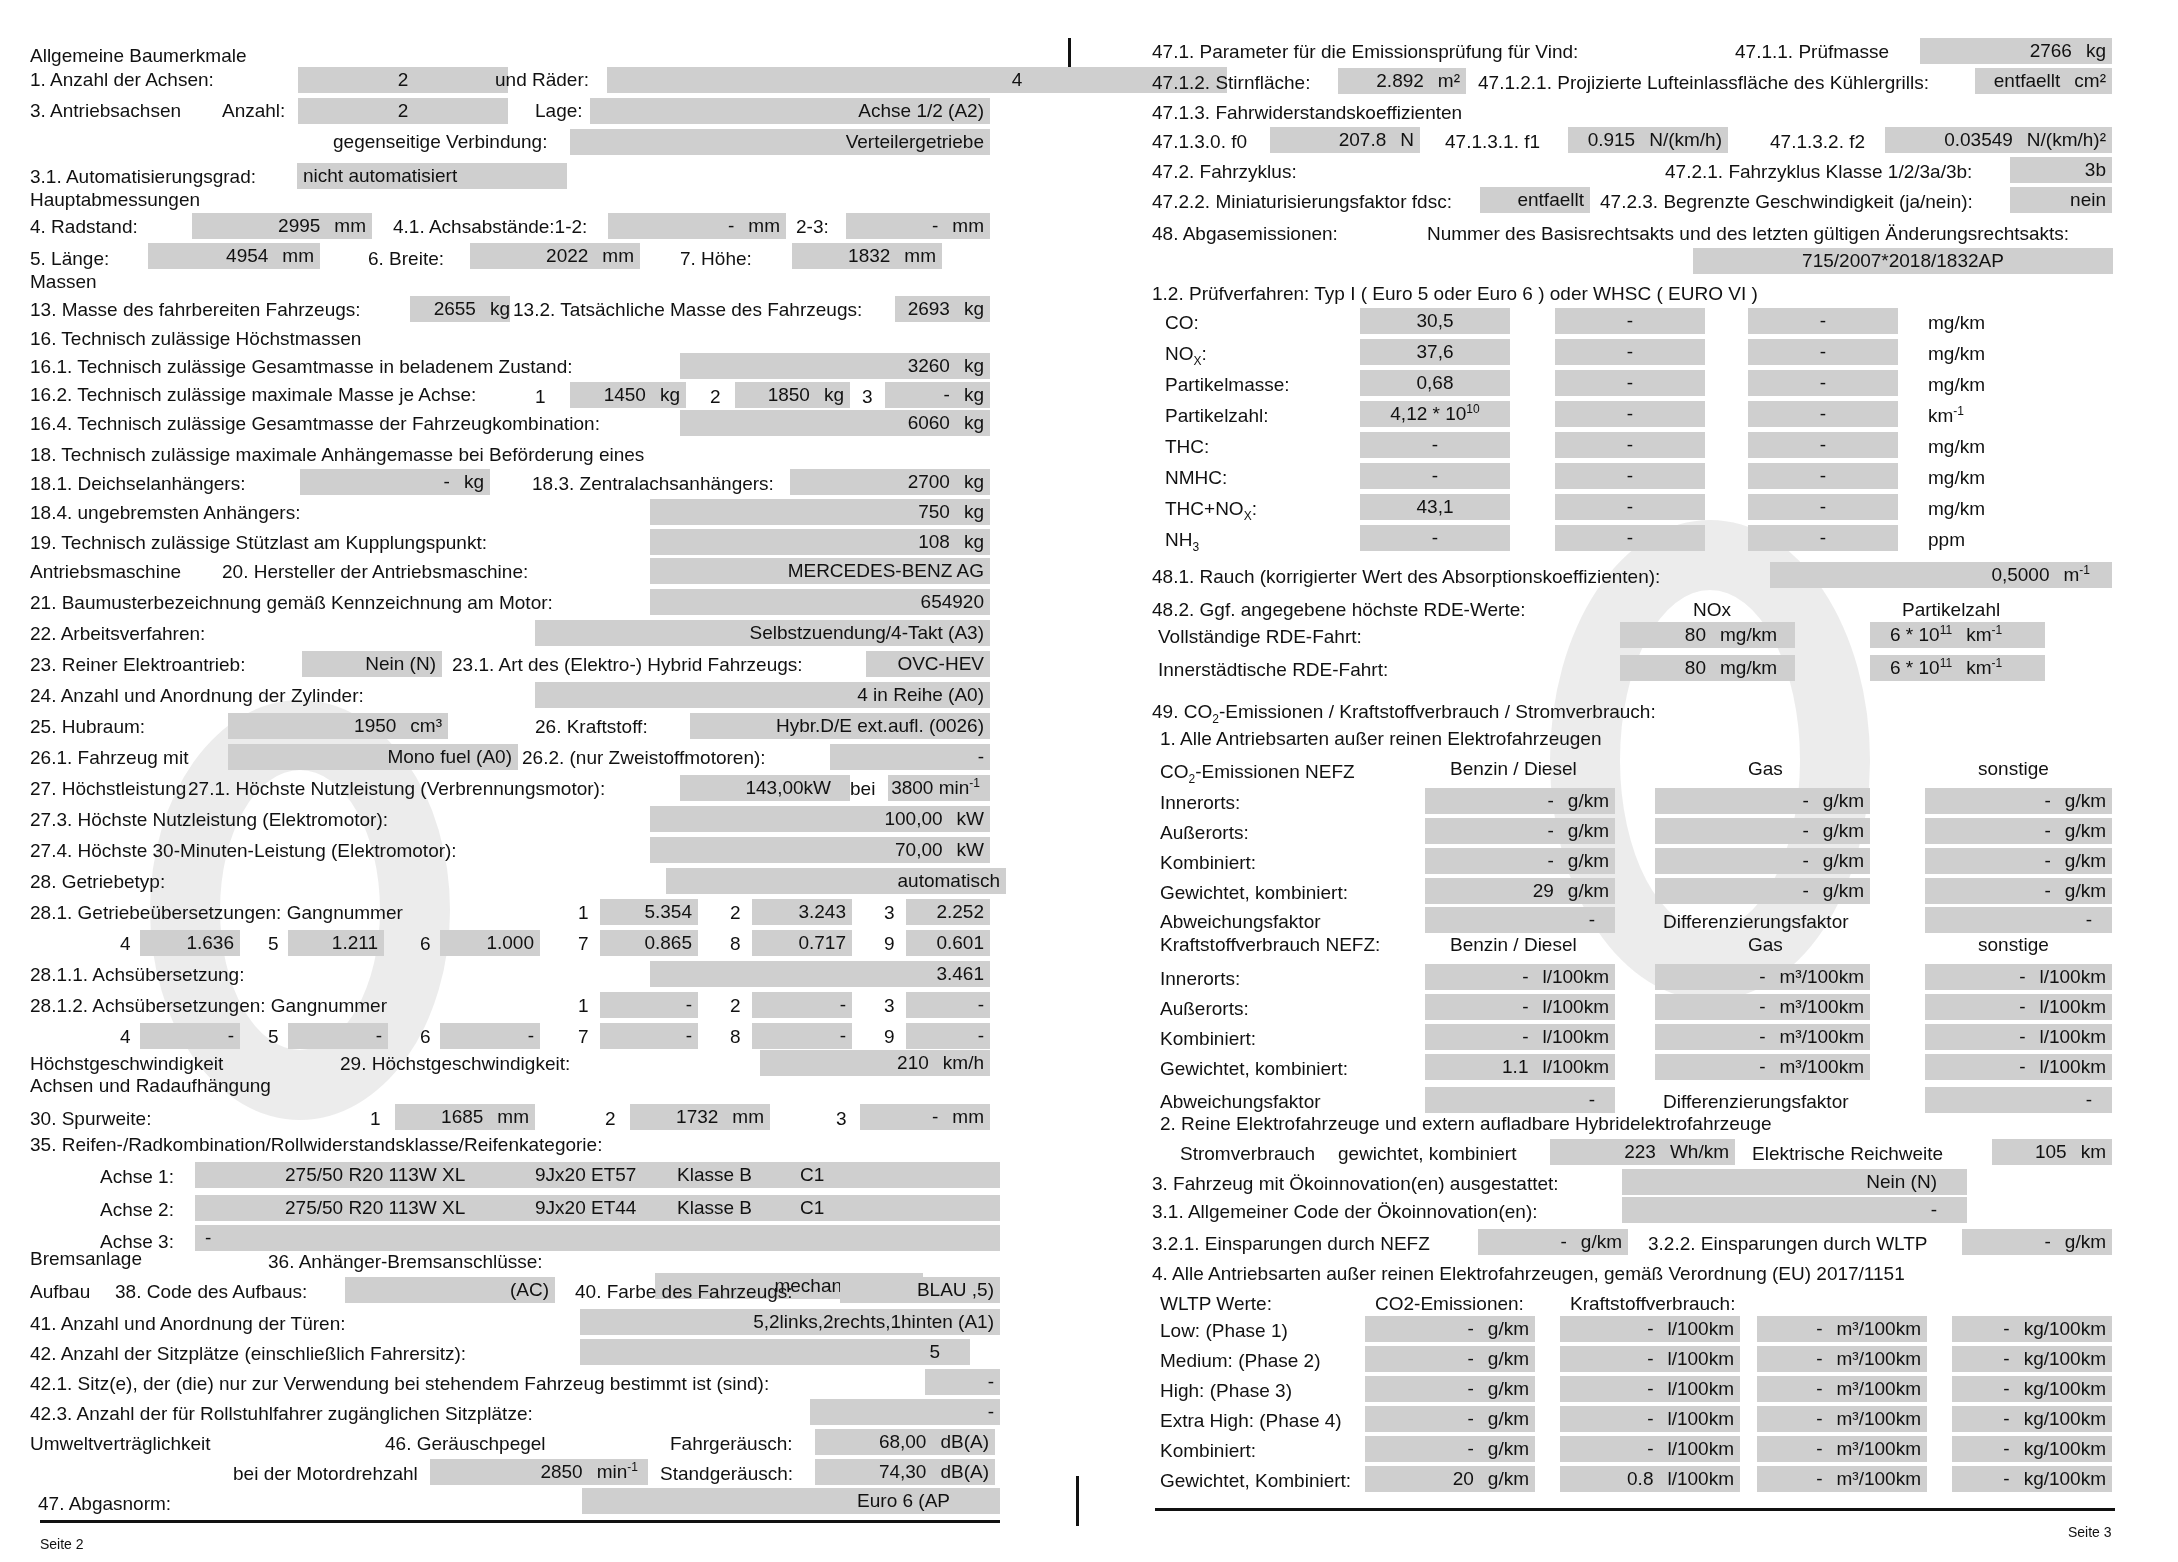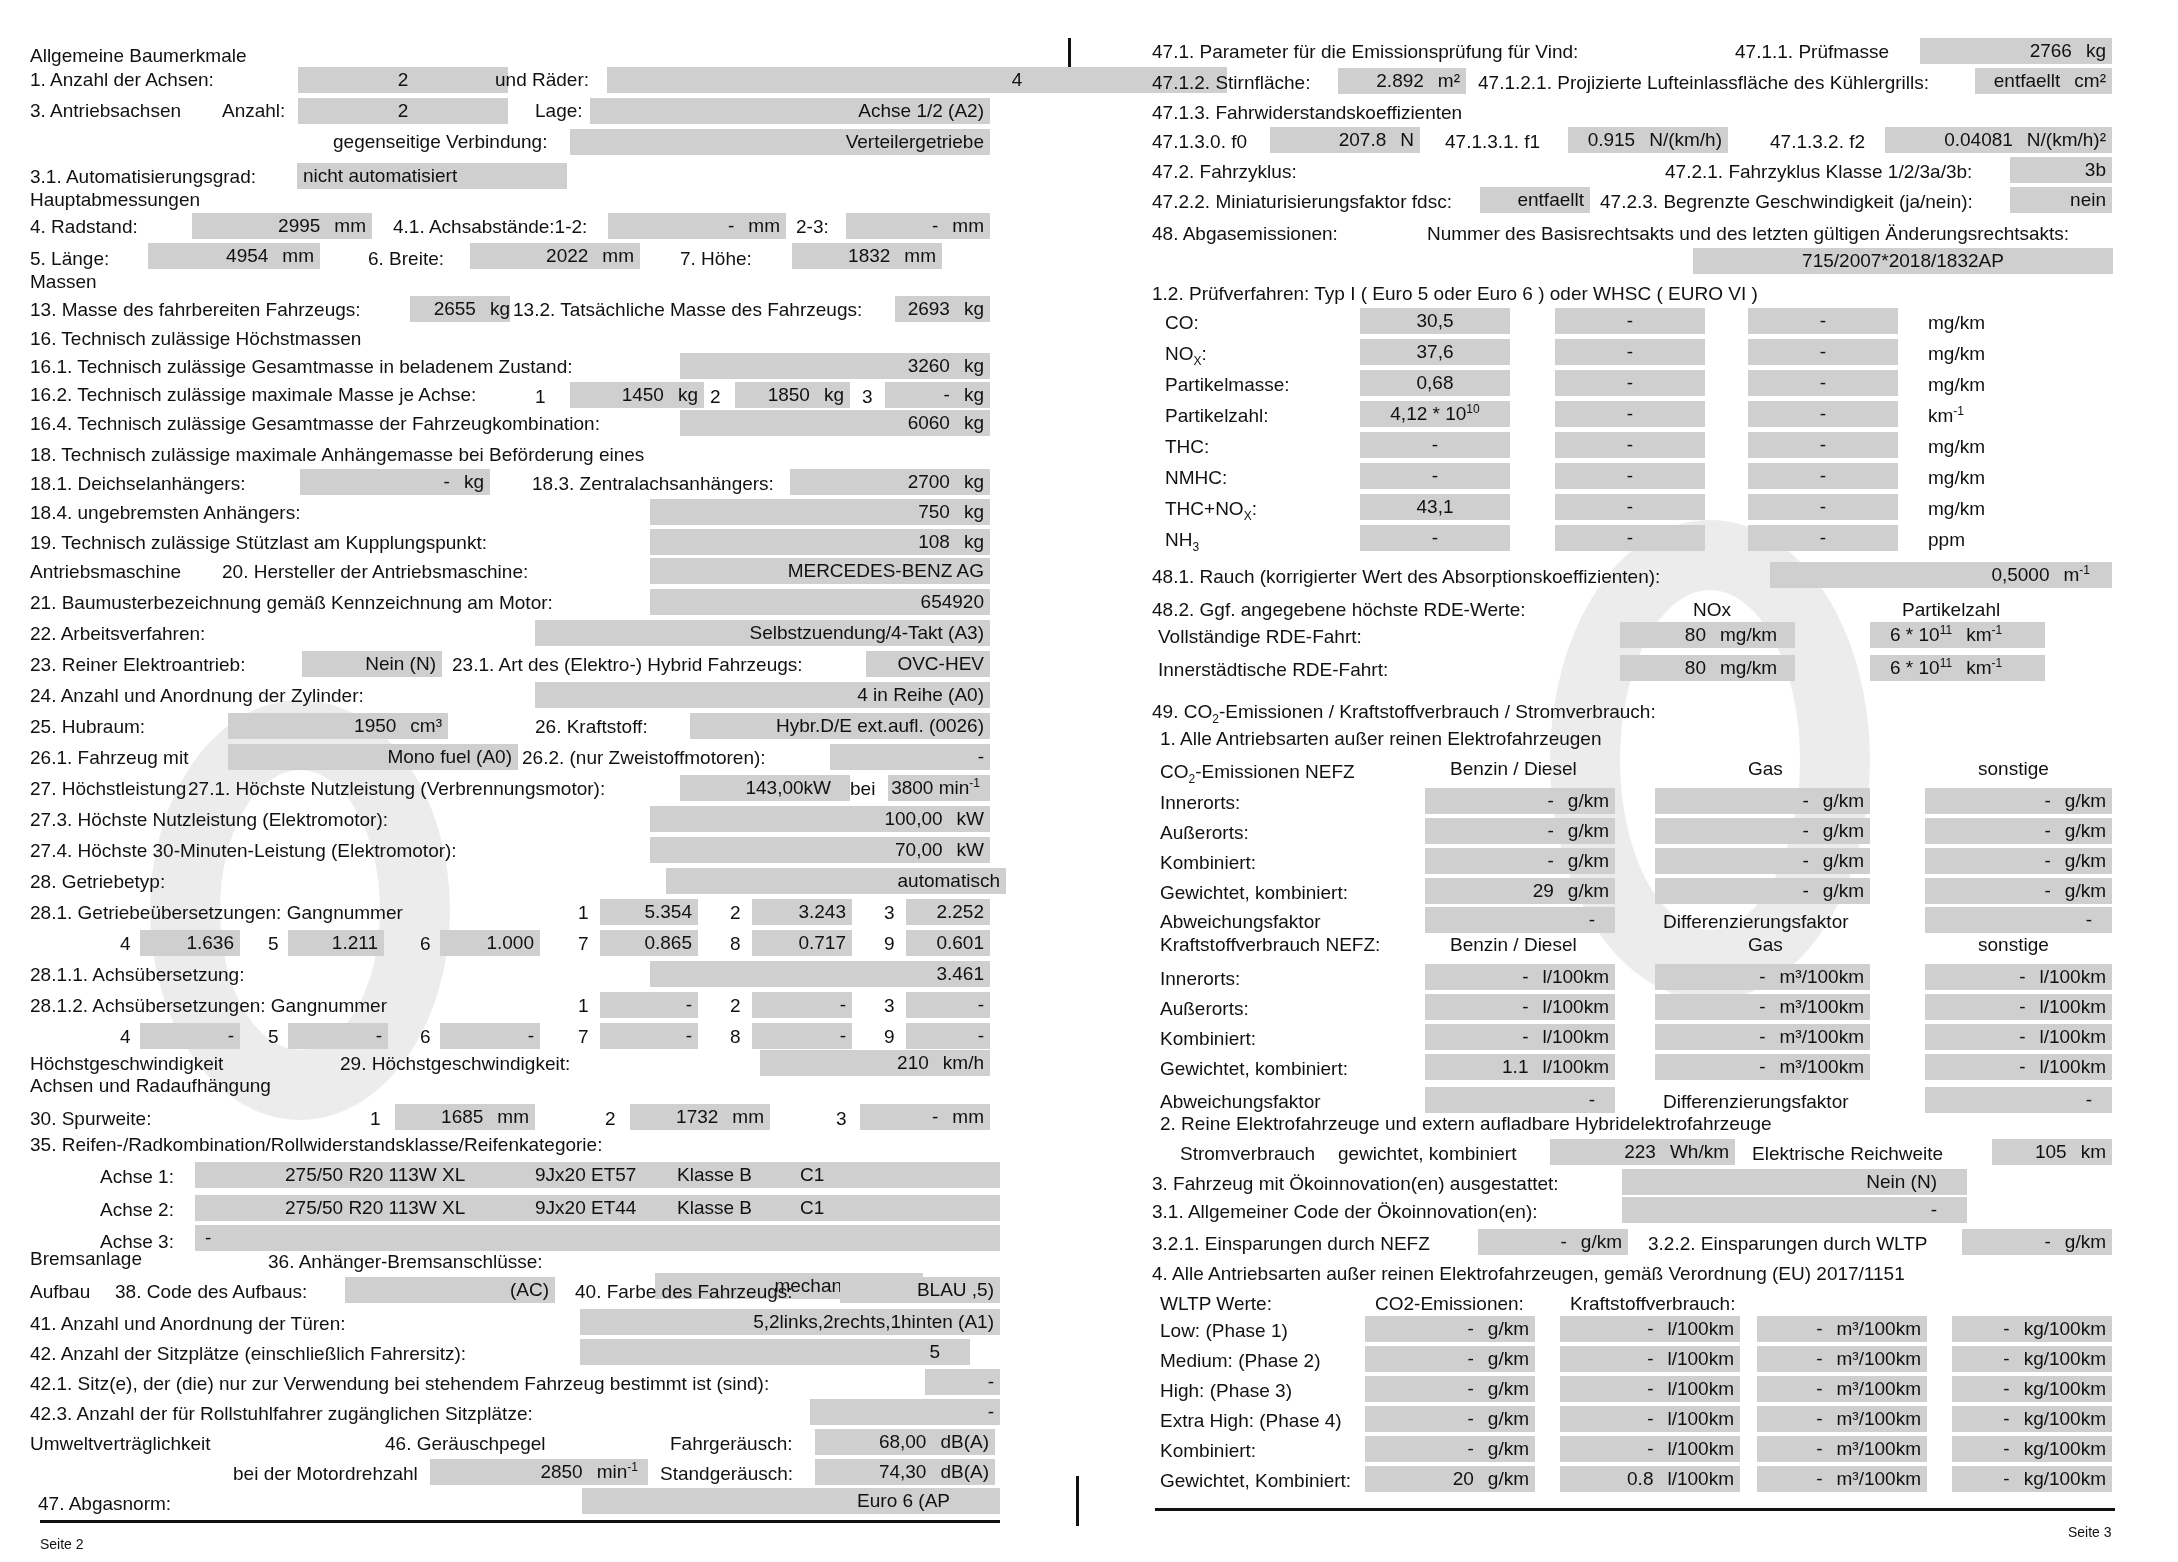--- a/index.html
+++ b/index.html
@@ -64,21 +64,21 @@
   <div class="f" style="left:410px;top:296px;width:100px;padding-right:0"><span>2655</span><span class="u">kg</span></div>
   <div class="t" style="left:513px;top:298px">13.2. Tatsächliche Masse des Fahrzeugs:</div>
   <div class="f" style="left:895px;top:296px;width:95px"><span>2693</span><span class="u">kg</span></div>
 
   <div class="t" style="left:30px;top:327px">16. Technisch zulässige Höchstmassen</div>
   <div class="t" style="left:30px;top:355px">16.1. Technisch zulässige Gesamtmasse in beladenem Zustand:</div>
   <div class="f" style="left:680px;top:353px;width:310px"><span>3260</span><span class="u">kg</span></div>
 
   <div class="t" style="left:30px;top:383px">16.2. Technisch zulässige maximale Masse je Achse:</div>
   <div class="t" style="left:535px;top:385px">1</div>
-  <div class="f" style="left:570px;top:382px;width:134px"><span>1450</span><span class="u">kg</span></div>
+  <div class="f" style="left:570px;top:382px;width:116px"><span>1450</span><span class="u">kg</span></div>
   <div class="t" style="left:710px;top:385px">2</div>
   <div class="f" style="left:735px;top:382px;width:115px"><span>1850</span><span class="u">kg</span></div>
   <div class="t" style="left:862px;top:385px">3</div>
   <div class="f" style="left:885px;top:382px;width:105px"><span>-</span><span class="u">kg</span></div>
 
   <div class="t" style="left:30px;top:412px">16.4. Technisch zulässige Gesamtmasse der Fahrzeugkombination:</div>
   <div class="f" style="left:680px;top:410px;width:310px"><span>6060</span><span class="u">kg</span></div>
 
   <div class="t" style="left:30px;top:443px">18. Technisch zulässige maximale Anhängemasse bei Beförderung eines</div>
   <div class="t" style="left:30px;top:472px">18.1. Deichselanhängers:</div>
@@ -260,21 +260,21 @@
   <div class="t" style="left:1478px;top:71px">47.1.2.1. Projizierte Lufteinlassfläche des Kühlergrills:</div>
   <div class="f" style="left:1975px;top:68px;width:137px"><span>entfaellt</span><span class="u">cm²</span></div>
 
   <div class="t" style="left:1152px;top:101px">47.1.3. Fahrwiderstandskoeffizienten</div>
 
   <div class="t" style="left:1152px;top:130px">47.1.3.0. f0</div>
   <div class="f" style="left:1270px;top:127px;width:150px"><span>207.8</span><span class="u">N</span></div>
   <div class="t" style="left:1445px;top:130px">47.1.3.1. f1</div>
   <div class="f" style="left:1568px;top:127px;width:160px"><span>0.915</span><span class="u">N/(km/h)</span></div>
   <div class="t" style="left:1770px;top:130px">47.1.3.2. f2</div>
-  <div class="f" style="left:1885px;top:127px;width:227px"><span>0.04081</span><span class="u">N/(km/h)²</span></div>
+  <div class="f" style="left:1885px;top:127px;width:227px"><span>0.03549</span><span class="u">N/(km/h)²</span></div>
 
   <div class="t" style="left:1152px;top:160px">47.2. Fahrzyklus:</div>
   <div class="t" style="left:1665px;top:160px">47.2.1. Fahrzyklus Klasse 1/2/3a/3b:</div>
   <div class="f" style="left:2010px;top:157px;width:102px">3b</div>
 
   <div class="t" style="left:1152px;top:190px">47.2.2. Miniaturisierungsfaktor fdsc:</div>
   <div class="f" style="left:1480px;top:187px;width:110px">entfaellt</div>
   <div class="t" style="left:1600px;top:190px">47.2.3. Begrenzte Geschwindigkeit (ja/nein):</div>
   <div class="f" style="left:2010px;top:187px;width:102px">nein</div>
 

